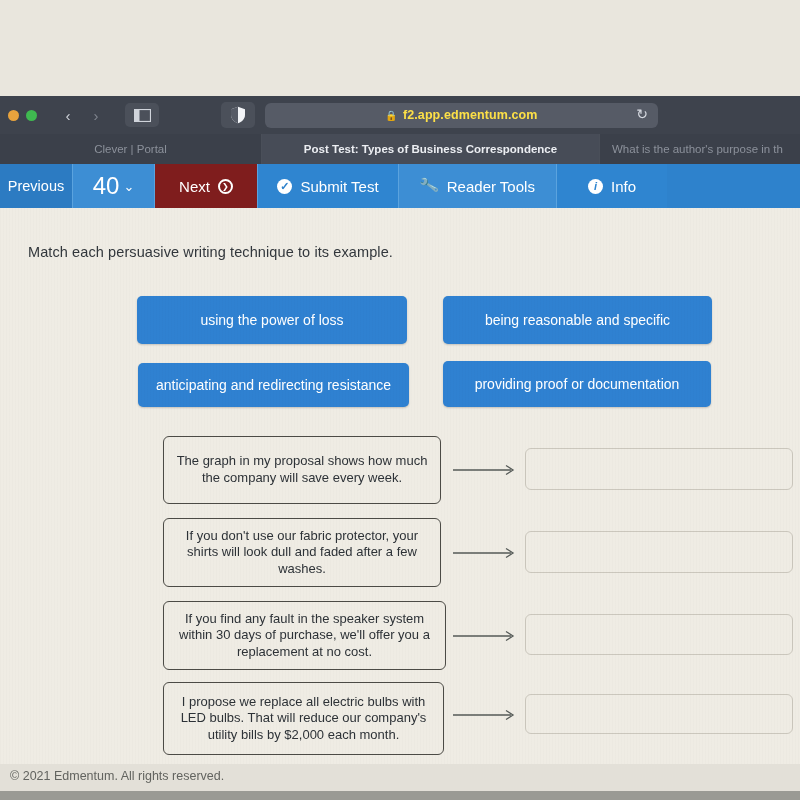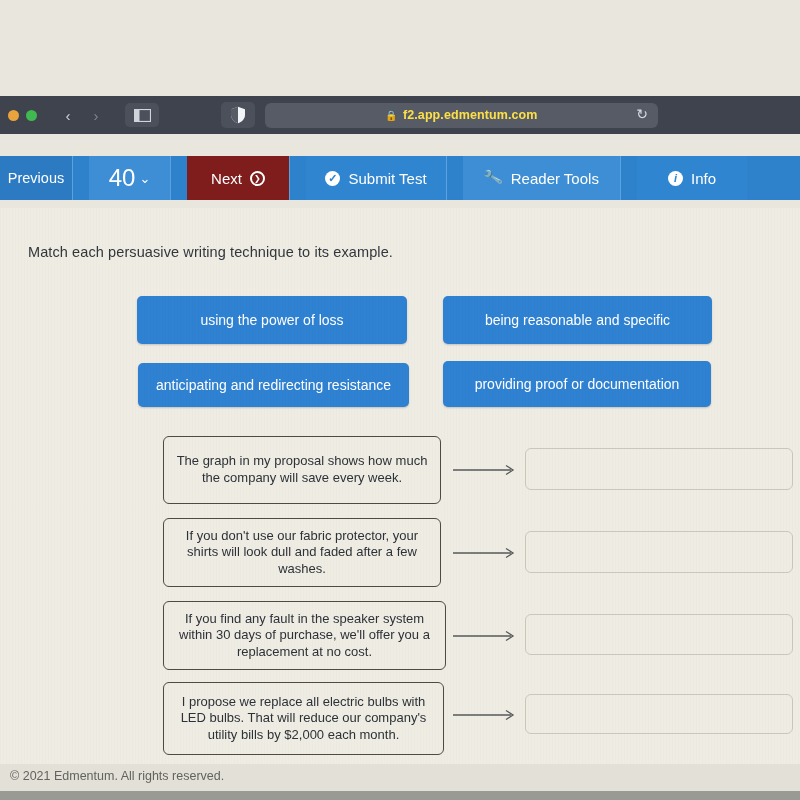--- a/index.html
+++ b/index.html
@@ -167,26 +167,25 @@
     width: 338px;
     background: #474c57;
     color: #eceef2;
     font-weight: bold;
   }
   .tab.t3 { width: 200px; border-right: none; padding-left: 12px; justify-content: flex-start; }
 
   
   .toolbar {
     position: absolute;
-    left: 0; top: 156px;
+    left: 0; top: 164px;
     width: 800px; height: 44px;
     background: #2e82cc;
     display: flex;
     align-items: stretch;
-    gap: 16px;
   }
   .tb-item {
     display: flex; align-items: center; justify-content: center;
     gap: 8px;
     color: #ffffff;
     font-size: 15px;
     border-right: 1px solid #5ba3de;
     white-space: nowrap;
   }
   .tb-prev { width: 73px; background: #2c7bc2; font-size: 14.5px; }
@@ -350,20 +349,25 @@
         <path d="M8 0.8 L8 17.2 C4.4 16.2 1 13 1 9 V3.3 Z" fill="#565b66"></path>
       </svg>
     </div>
     <div class="urlbar">
       <span class="lock">🔒</span>
       <span class="urltext">f2.app.edmentum.com</span>
       <span class="reload">↻</span>
     </div>
   </div>
 
+  <div class="tabstrip">
+    <div class="tab t1">Clever | Portal</div>
+    <div class="tab t2">Post Test: Types of Business Correspondence</div>
+    <div class="tab t3">What is the author's purpose in th</div>
+  </div>
 
   <div class="toolbar">
     <div class="tb-item tb-prev">
       <span>Previous</span>
     </div>
     <div class="tb-item tb-qnum">
       <span>40</span>
       <span class="caret">⌄</span>
     </div>
     <div class="tb-item tb-next">

